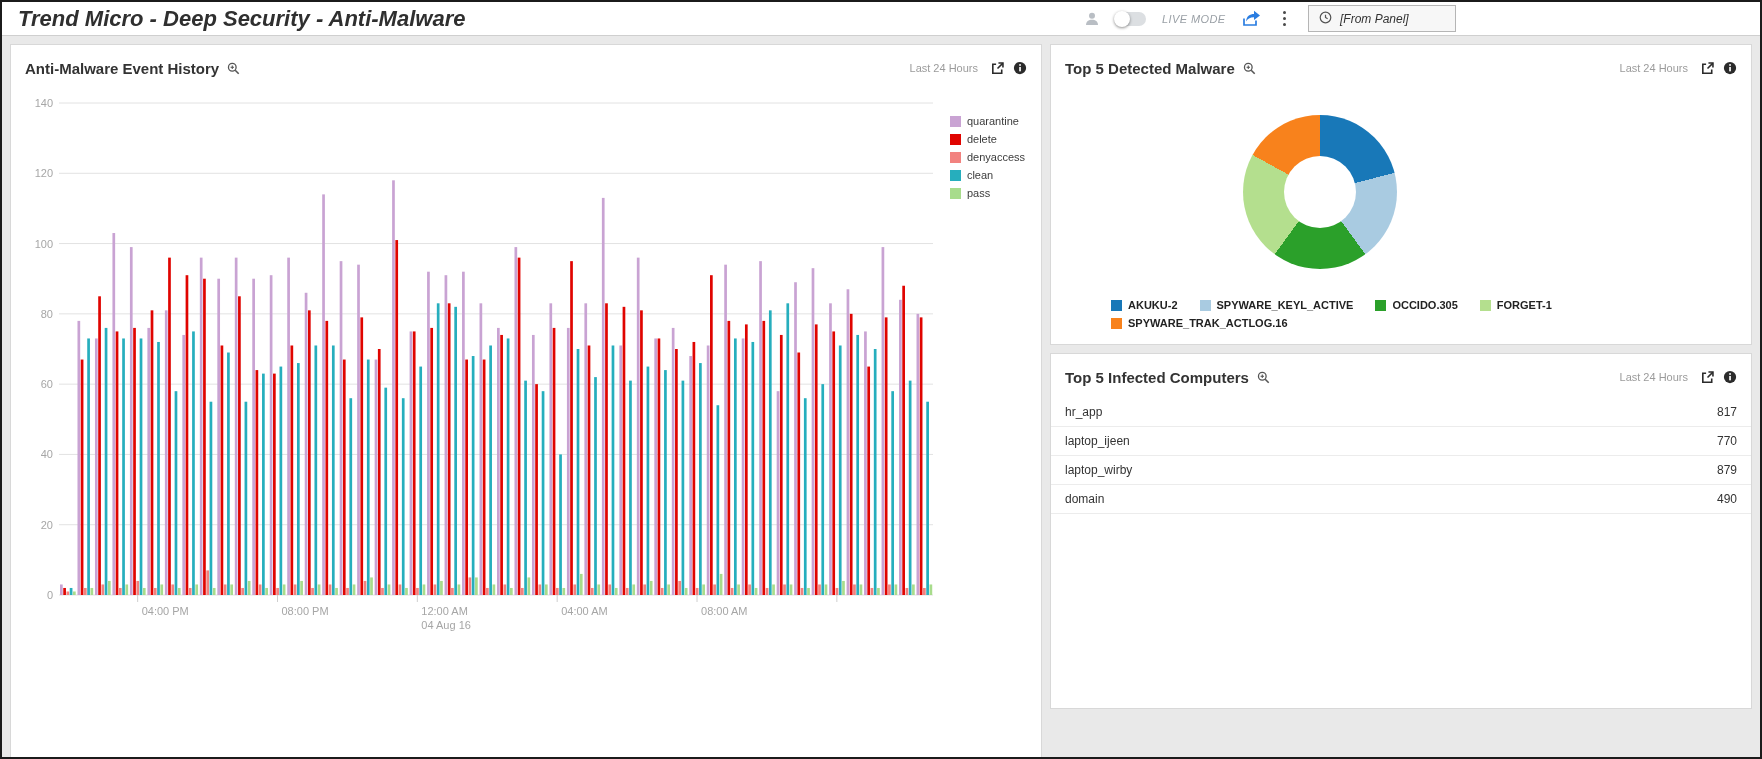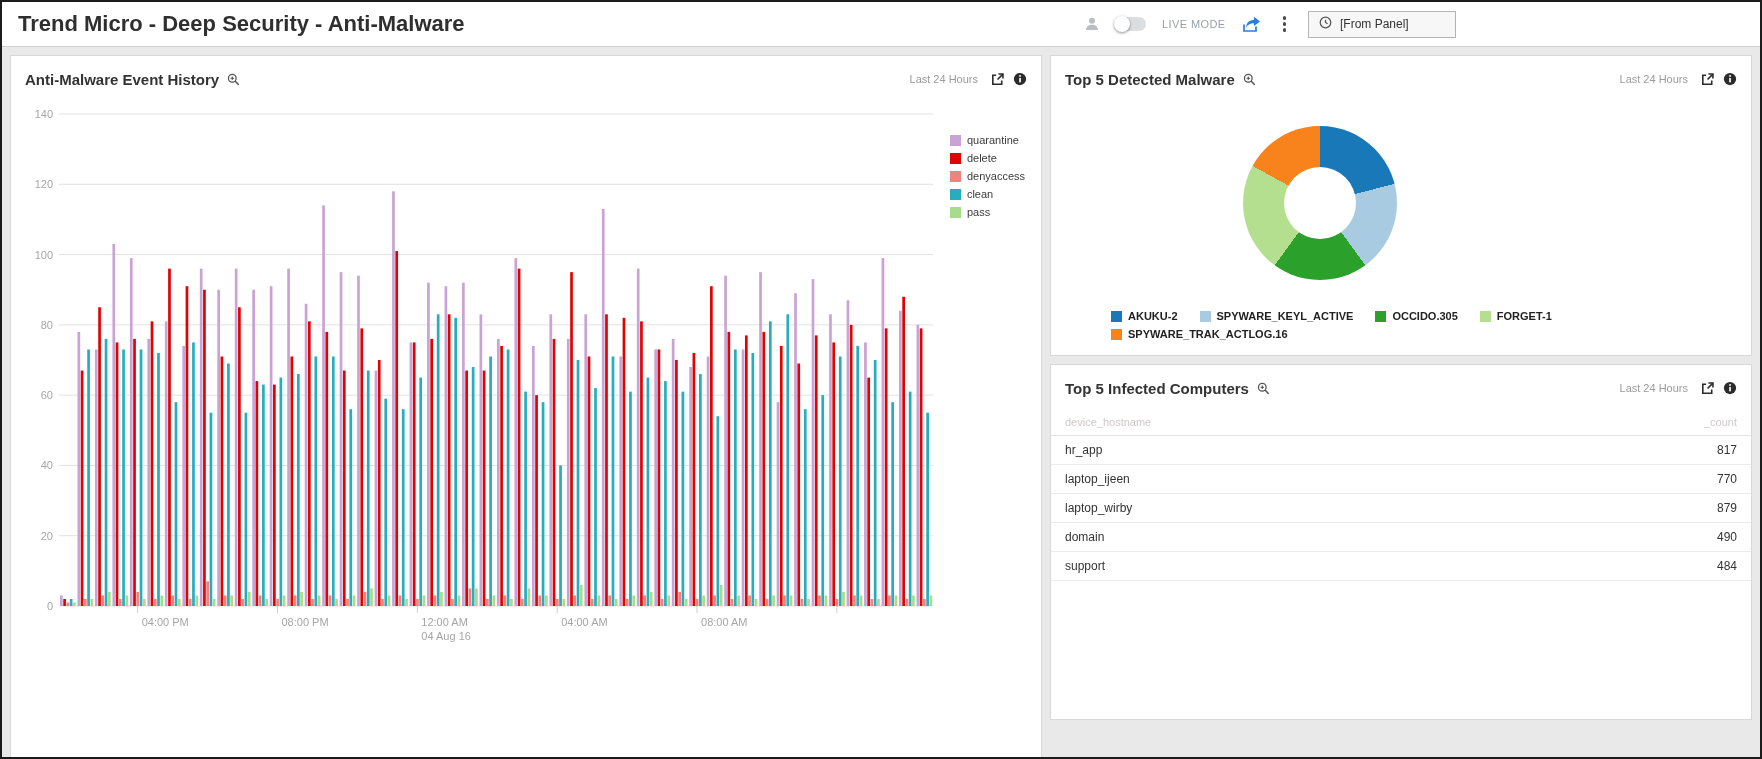--- a/index.html
+++ b/index.html
@@ -1,20 +1,20 @@
 <!DOCTYPE html>
 <html><head>
 <meta charset="utf-8">
 <style>
   * { box-sizing: border-box; }
   html,body { margin:0; padding:0; background:#ffffff; font-family:"Liberation Sans", sans-serif; }
   .frame { width:1762px; height:759px; border:2px solid #1b1b1b; background:#e9e9e9; overflow:hidden; position:relative; }
 
   
-  .app-header { height:45px; background:#fff; border-bottom:1px solid #cfcfcf; display:flex; align-items:center; justify-content:space-between; padding:0 16px; }
+  .app-header { height:34px; background:#fff; border-bottom:1px solid #cfcfcf; display:flex; align-items:center; justify-content:space-between; padding:0 16px;font-style:italic; }
   .app-title { font-size:22px; font-weight:bold; color:#2f2f2f; }
   .header-controls { display:flex; align-items:center; gap:16px; margin-right:288px; }
   .live-label { font-size:11px; color:#9aa0a6; letter-spacing:.4px; }
   .toggle { width:30px; height:14px; background:#dcdfe2; border-radius:8px; position:relative; cursor:pointer; }
   .toggle-knob { width:16px; height:16px; background:#fff; border-radius:50%; position:absolute; left:-2px; top:-1px; box-shadow:0 1px 3px rgba(0,0,0,.45); }
   .kebab { display:flex; flex-direction:column; gap:2.5px; padding:2px 6px; cursor:pointer; }
   .kebab span { width:3.5px; height:3.5px; border-radius:50%; background:#4a4a4a; }
   .time-box { display:flex; align-items:center; gap:8px; border:1px solid #b5b5b5; background:#f7f7f7; padding:4px 10px; min-width:148px; height:27px; font-size:12px; color:#333; cursor:pointer; }
 
   
@@ -30,21 +30,21 @@
   .panel-title-group { display:flex; align-items:center; gap:8px; }
   .panel-title { font-size:15px; font-weight:bold; color:#333; }
   .panel-actions { display:flex; align-items:center; gap:8px;justify-content:center; }
   .time-range { font-size:11px; color:#9b9b9b; margin-right:4px; }
   .icon-btn { display:inline-flex; align-items:center; cursor:pointer; }
 
   
   .chart-wrap { position:relative; margin-top:6px; }
   #event-history-svg { display:block; }
   #event-history-svg text { font-family:"Liberation Sans", sans-serif; }
-  .bar-legend { position:absolute; right:2px; top:36px; display:flex; flex-direction:column; gap:6px; }
+  .bar-legend { position:absolute; right:2px; top:28px; display:flex; flex-direction:column; gap:6px; }
   .legend-item { display:flex; align-items:center; gap:6px; cursor:pointer; }
   .legend-swatch { width:11px; height:11px; display:inline-block; }
   .legend-label { font-size:11px; color:#3c3c3c; }
 
   
   .donut-area { padding-top:34px; }
   .donut-ring { width:154px; height:154px; border-radius:50%; margin-left:178px; position:relative; cursor:pointer; }
   .donut-hole { width:72px; height:72px; border-radius:50%; background:#fff; position:absolute; left:41px; top:41px; }
   .donut-legend { margin-top:30px; padding-left:46px; width:580px; display:flex; flex-wrap:wrap; column-gap:22px; row-gap:6px; }
   .donut-legend .legend-label { font-weight:bold; font-size:11px; color:#222; }
@@ -525,42 +525,34 @@
               <svg width="14" height="14" viewBox="0 0 16 16">
                   <circle cx="8" cy="8" r="7" fill="#2b2b2b"></circle>
                   <rect x="7.1" y="6.8" width="1.9" height="5" fill="#fff"></rect>
                   <rect x="7.1" y="3.6" width="1.9" height="1.9" fill="#fff"></rect>
                 </svg>
             </span>
           </div>
         </div>
 
         <div class="dtable">
-          <div class="trow thead">
-            <span>device_hostname</span>
-            <span class="tcell-right">_count</span>
-          </div>
           <div class="trow">
             <span>hr_app</span>
             <span class="tcell-right">817</span>
           </div>
           <div class="trow">
             <span>laptop_ijeen</span>
             <span class="tcell-right">770</span>
           </div>
           <div class="trow">
             <span>laptop_wirby</span>
             <span class="tcell-right">879</span>
           </div>
           <div class="trow">
             <span>domain</span>
             <span class="tcell-right">490</span>
           </div>
-          <div class="trow">
-            <span>support</span>
-            <span class="tcell-right">484</span>
-          </div>
         </div>
       </div>
 
     </div>
   </div>
 </div>
 
 </body></html>

